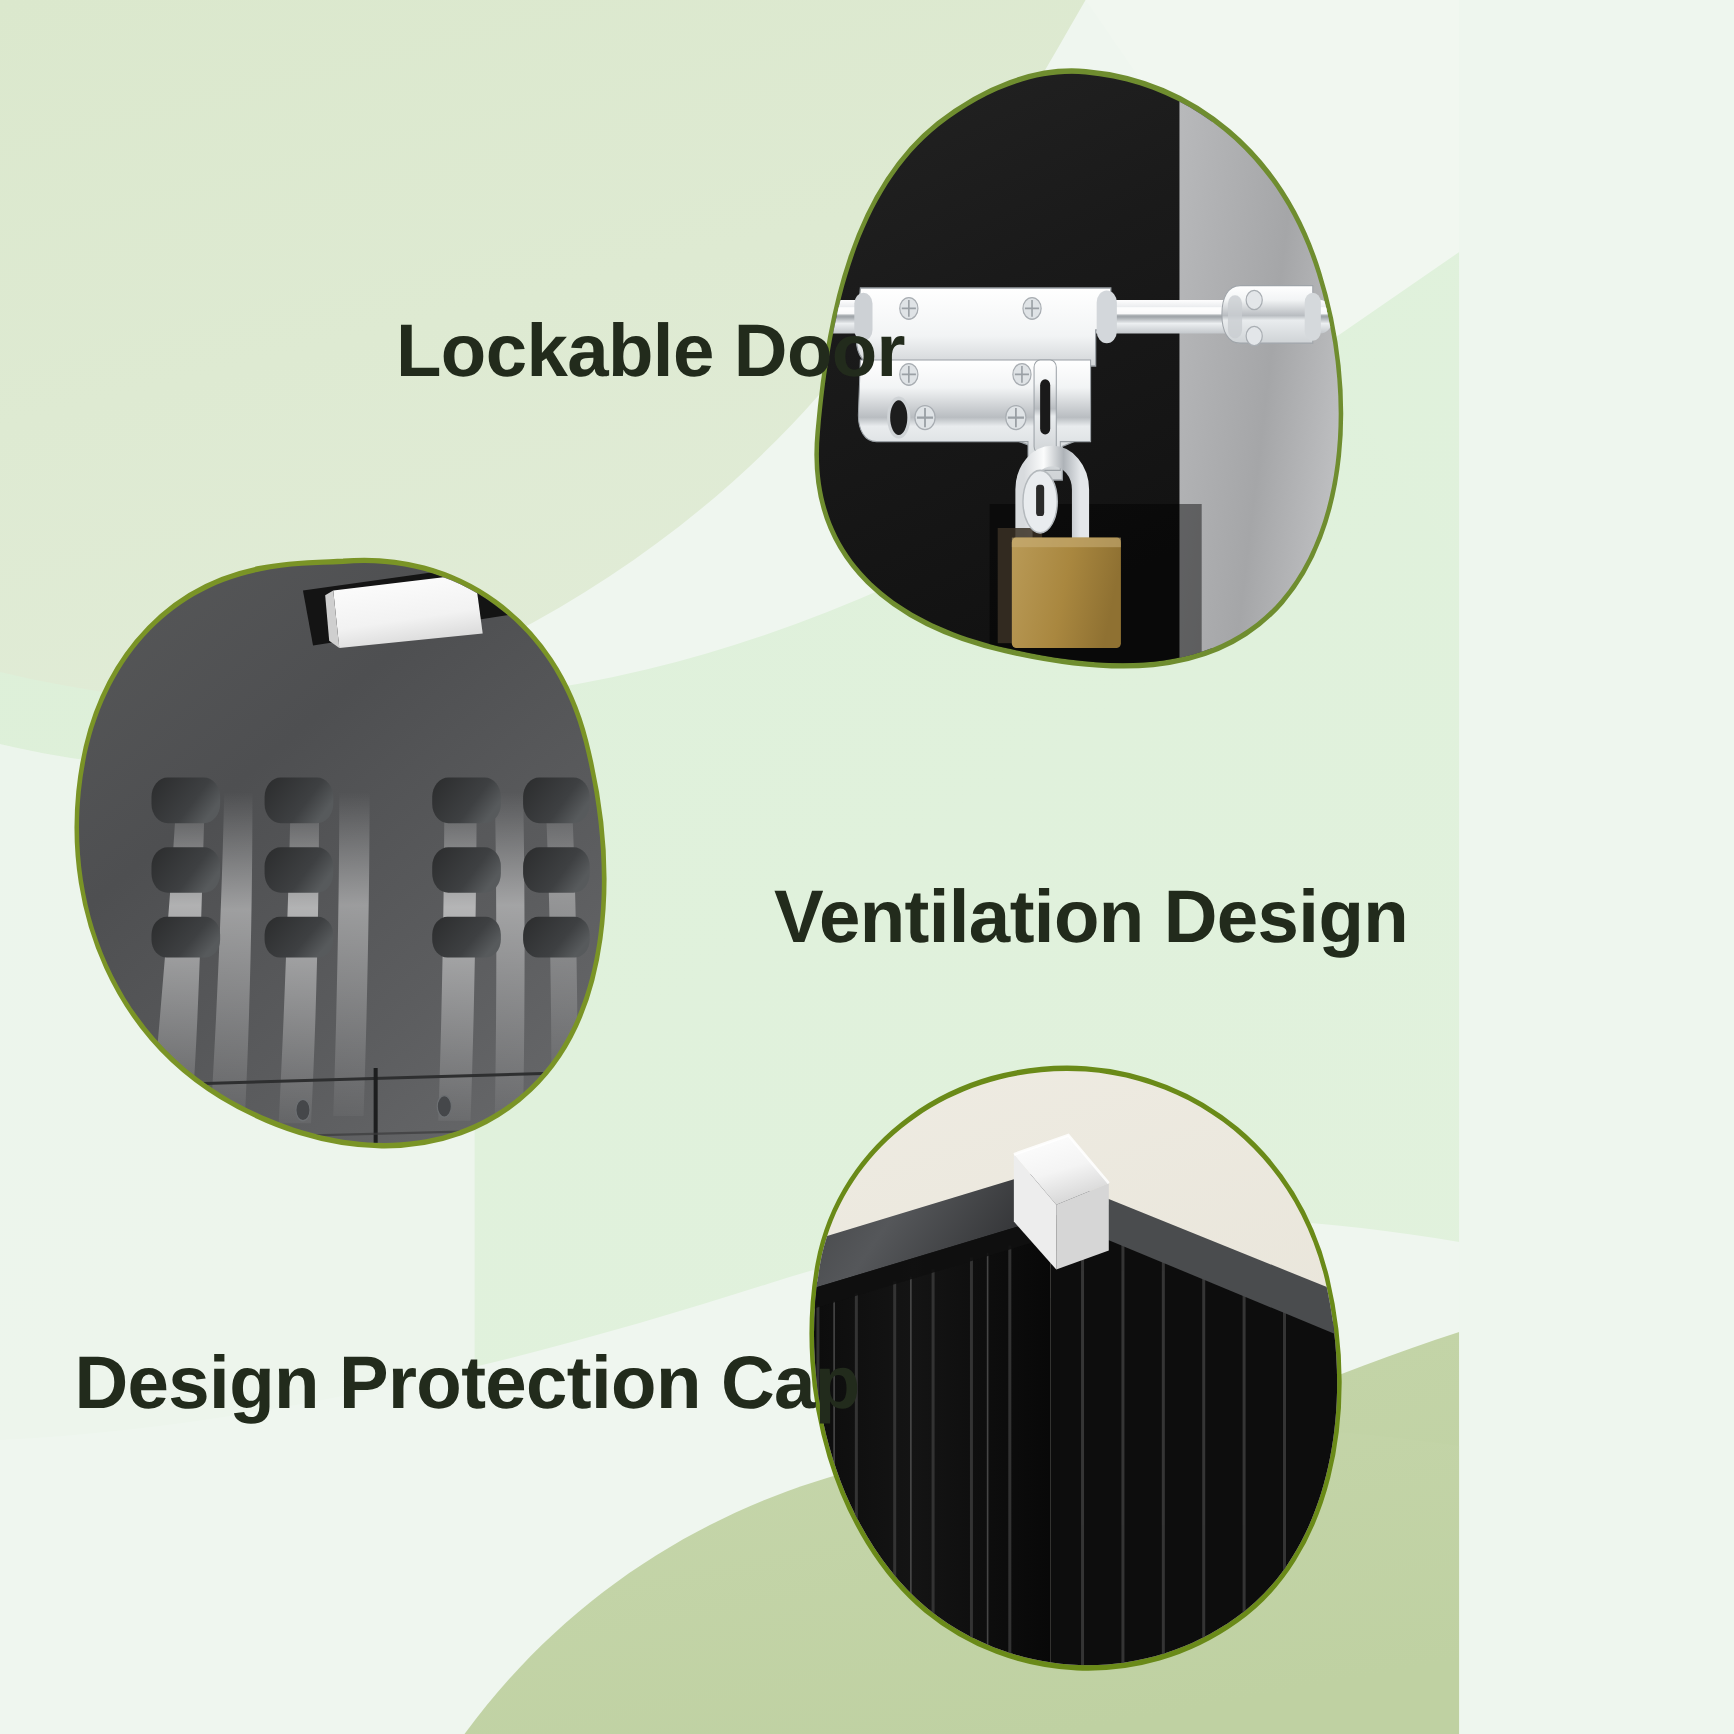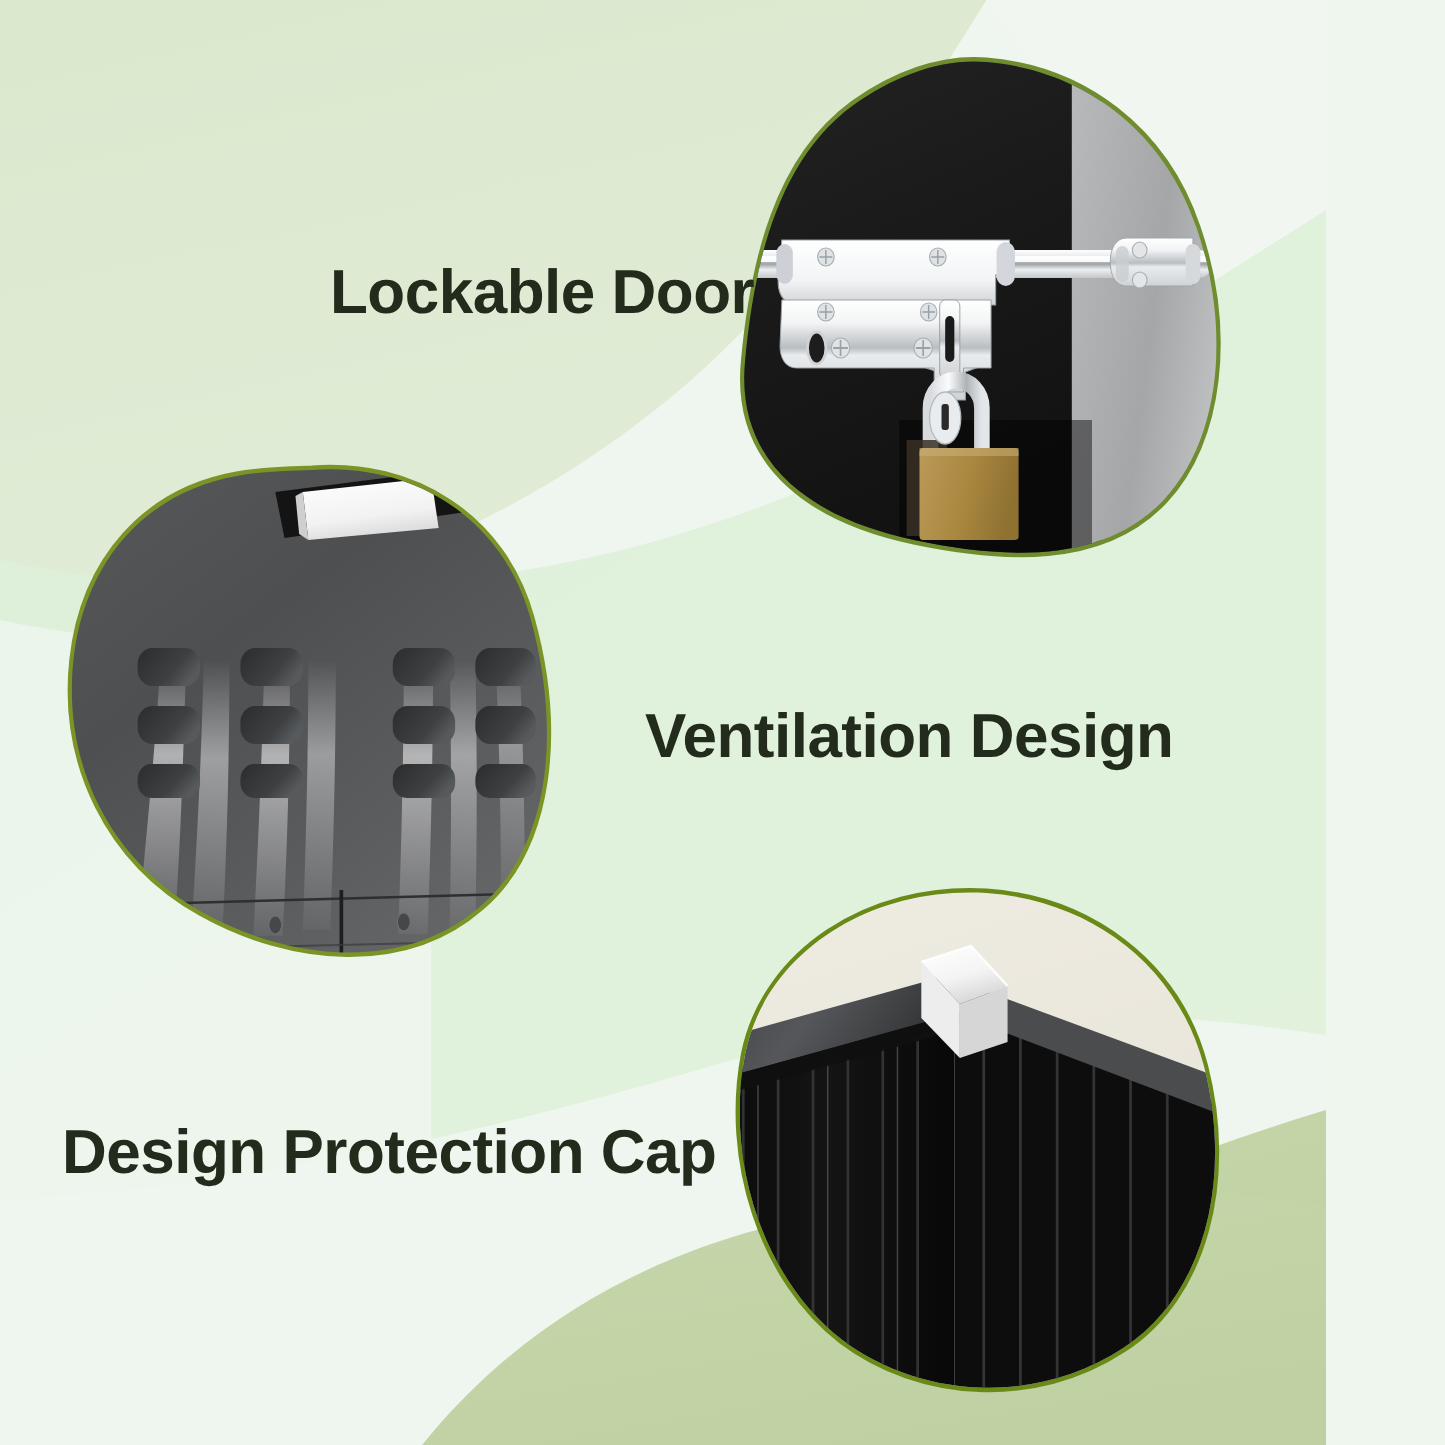--- a/index.html
+++ b/index.html
@@ -2,34 +2,34 @@
 <html><head>
 <meta charset="utf-8">
 <title>Product Feature Infographic</title>
 <style>
   html,body{margin:0;padding:0;}
   body{
     width:1445px;height:1445px;
     font-family:"Liberation Sans", sans-serif;
     overflow:hidden;background:#eef6ee;
   }
-  #stage{position:relative;width:1326px;height:1445px;overflow:hidden;}
+  #stage{position:relative;width:1216px;height:1445px;overflow:hidden;}
   .layer{position:absolute;inset:0;width:100%;height:100%;}
   .feature-label{
     position:absolute;
     font-family:"Liberation Sans", sans-serif;
     font-weight:700;
     color:#222b1c;
     letter-spacing:-0.5px;
     white-space:nowrap;
     line-height:1;
     text-rendering:geometricPrecision;
   }
   #label-lockable-door{left:330px;top:262px;font-size:62px;}
-  #label-ventilation-design{left:645px;top:706px;font-size:62px;}
+  #label-ventilation-design{left:645px;top:734px;font-size:62px;}
   #label-corner-protection-cap{left:62px;top:1122px;font-size:62px;}
 </style>
 </head>
 <body>
 
 <div id="stage">
 
   <svg class="layer" viewBox="0 0 1445 1445" preserveAspectRatio="none">
     <defs>
       <linearGradient id="gradSage" x1="0" y1="0" x2="0.35" y2="1">

